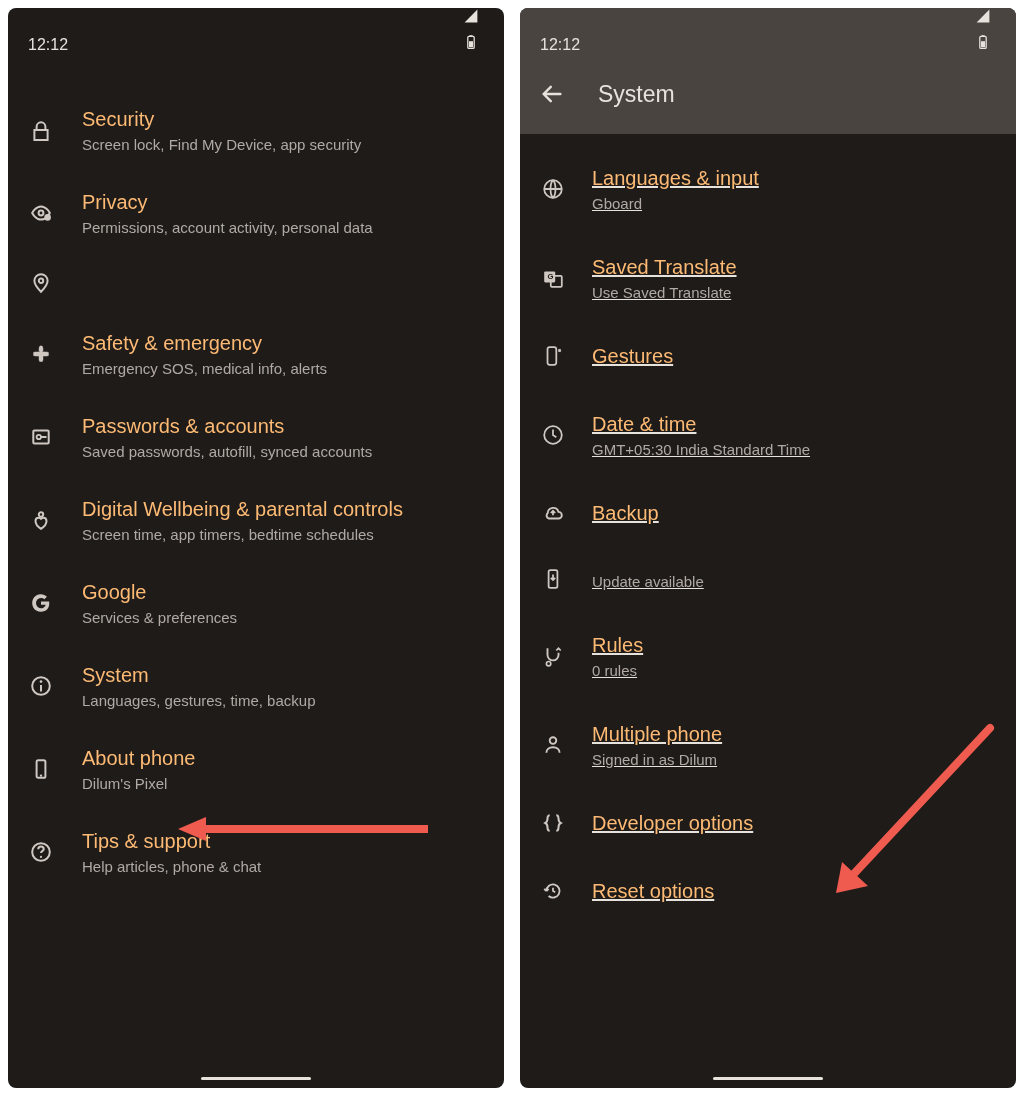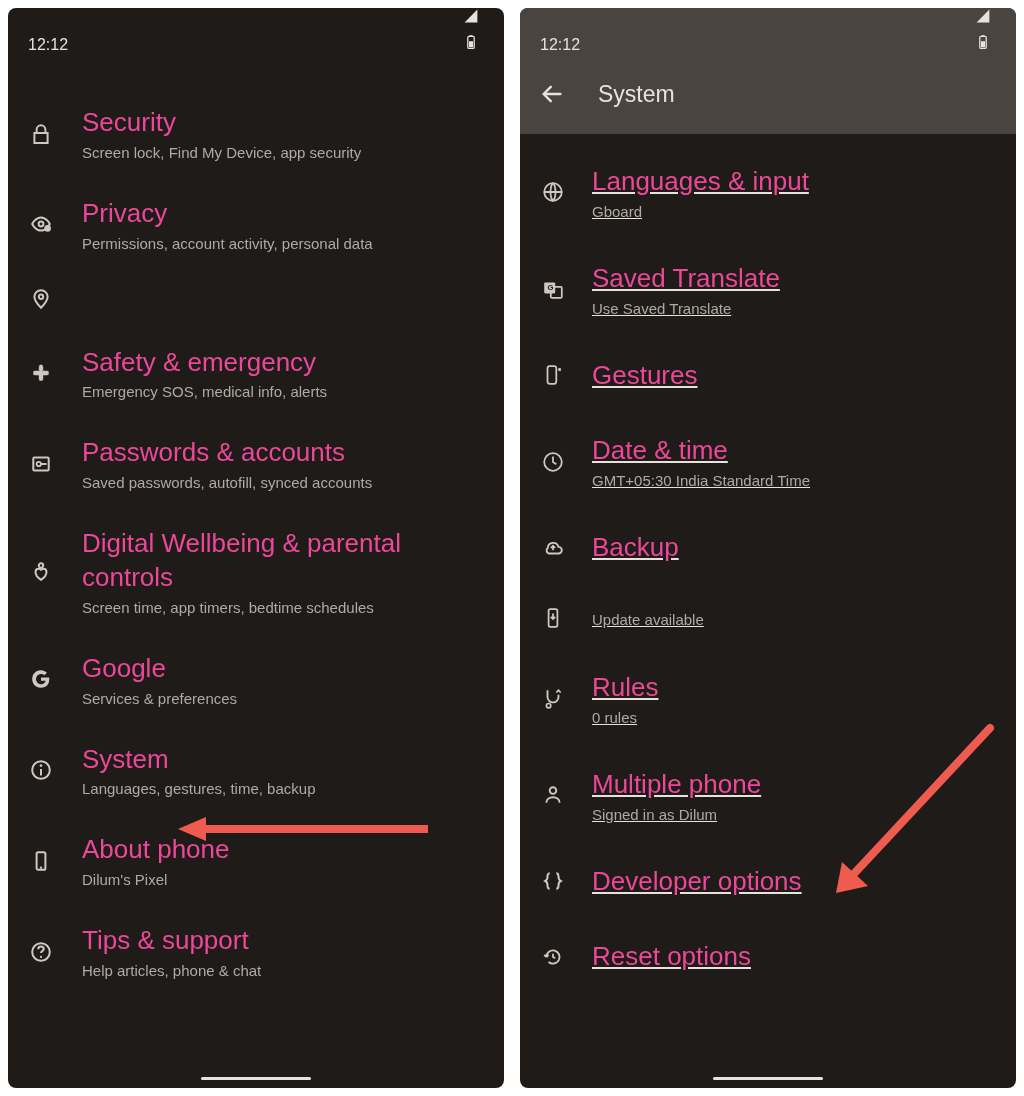--- a/index.html
+++ b/index.html
@@ -55,21 +55,21 @@
     display: flex;
     align-items: center;
     padding: 18px 20px 18px 20px;
     gap: 28px;
     cursor: pointer;
   }
   .screen-2 .item { padding: 21px 20px; gap: 26px; text-decoration: underline;}
   .item .icow { width: 26px; display:flex; justify-content:center; align-items:center; flex-shrink:0;}
   .item svg { width: 22px; height: 22px; }
   .item-text { flex: 1; }
-  .item-title { font-size: 26px; color: #ec4899; line-height: 1.3; }
+  .item-title { font-size: 20px; color: #fdba74; line-height: 1.3; }
   .item-sub { font-size: 15px; color: #b0a9a4; margin-top: 4px; }
 
   
   .home-ind {
     position: absolute;
     bottom: 8px;
     left: 50%;
     transform: translateX(-50%);
     width: 110px;
     height: 3px;

